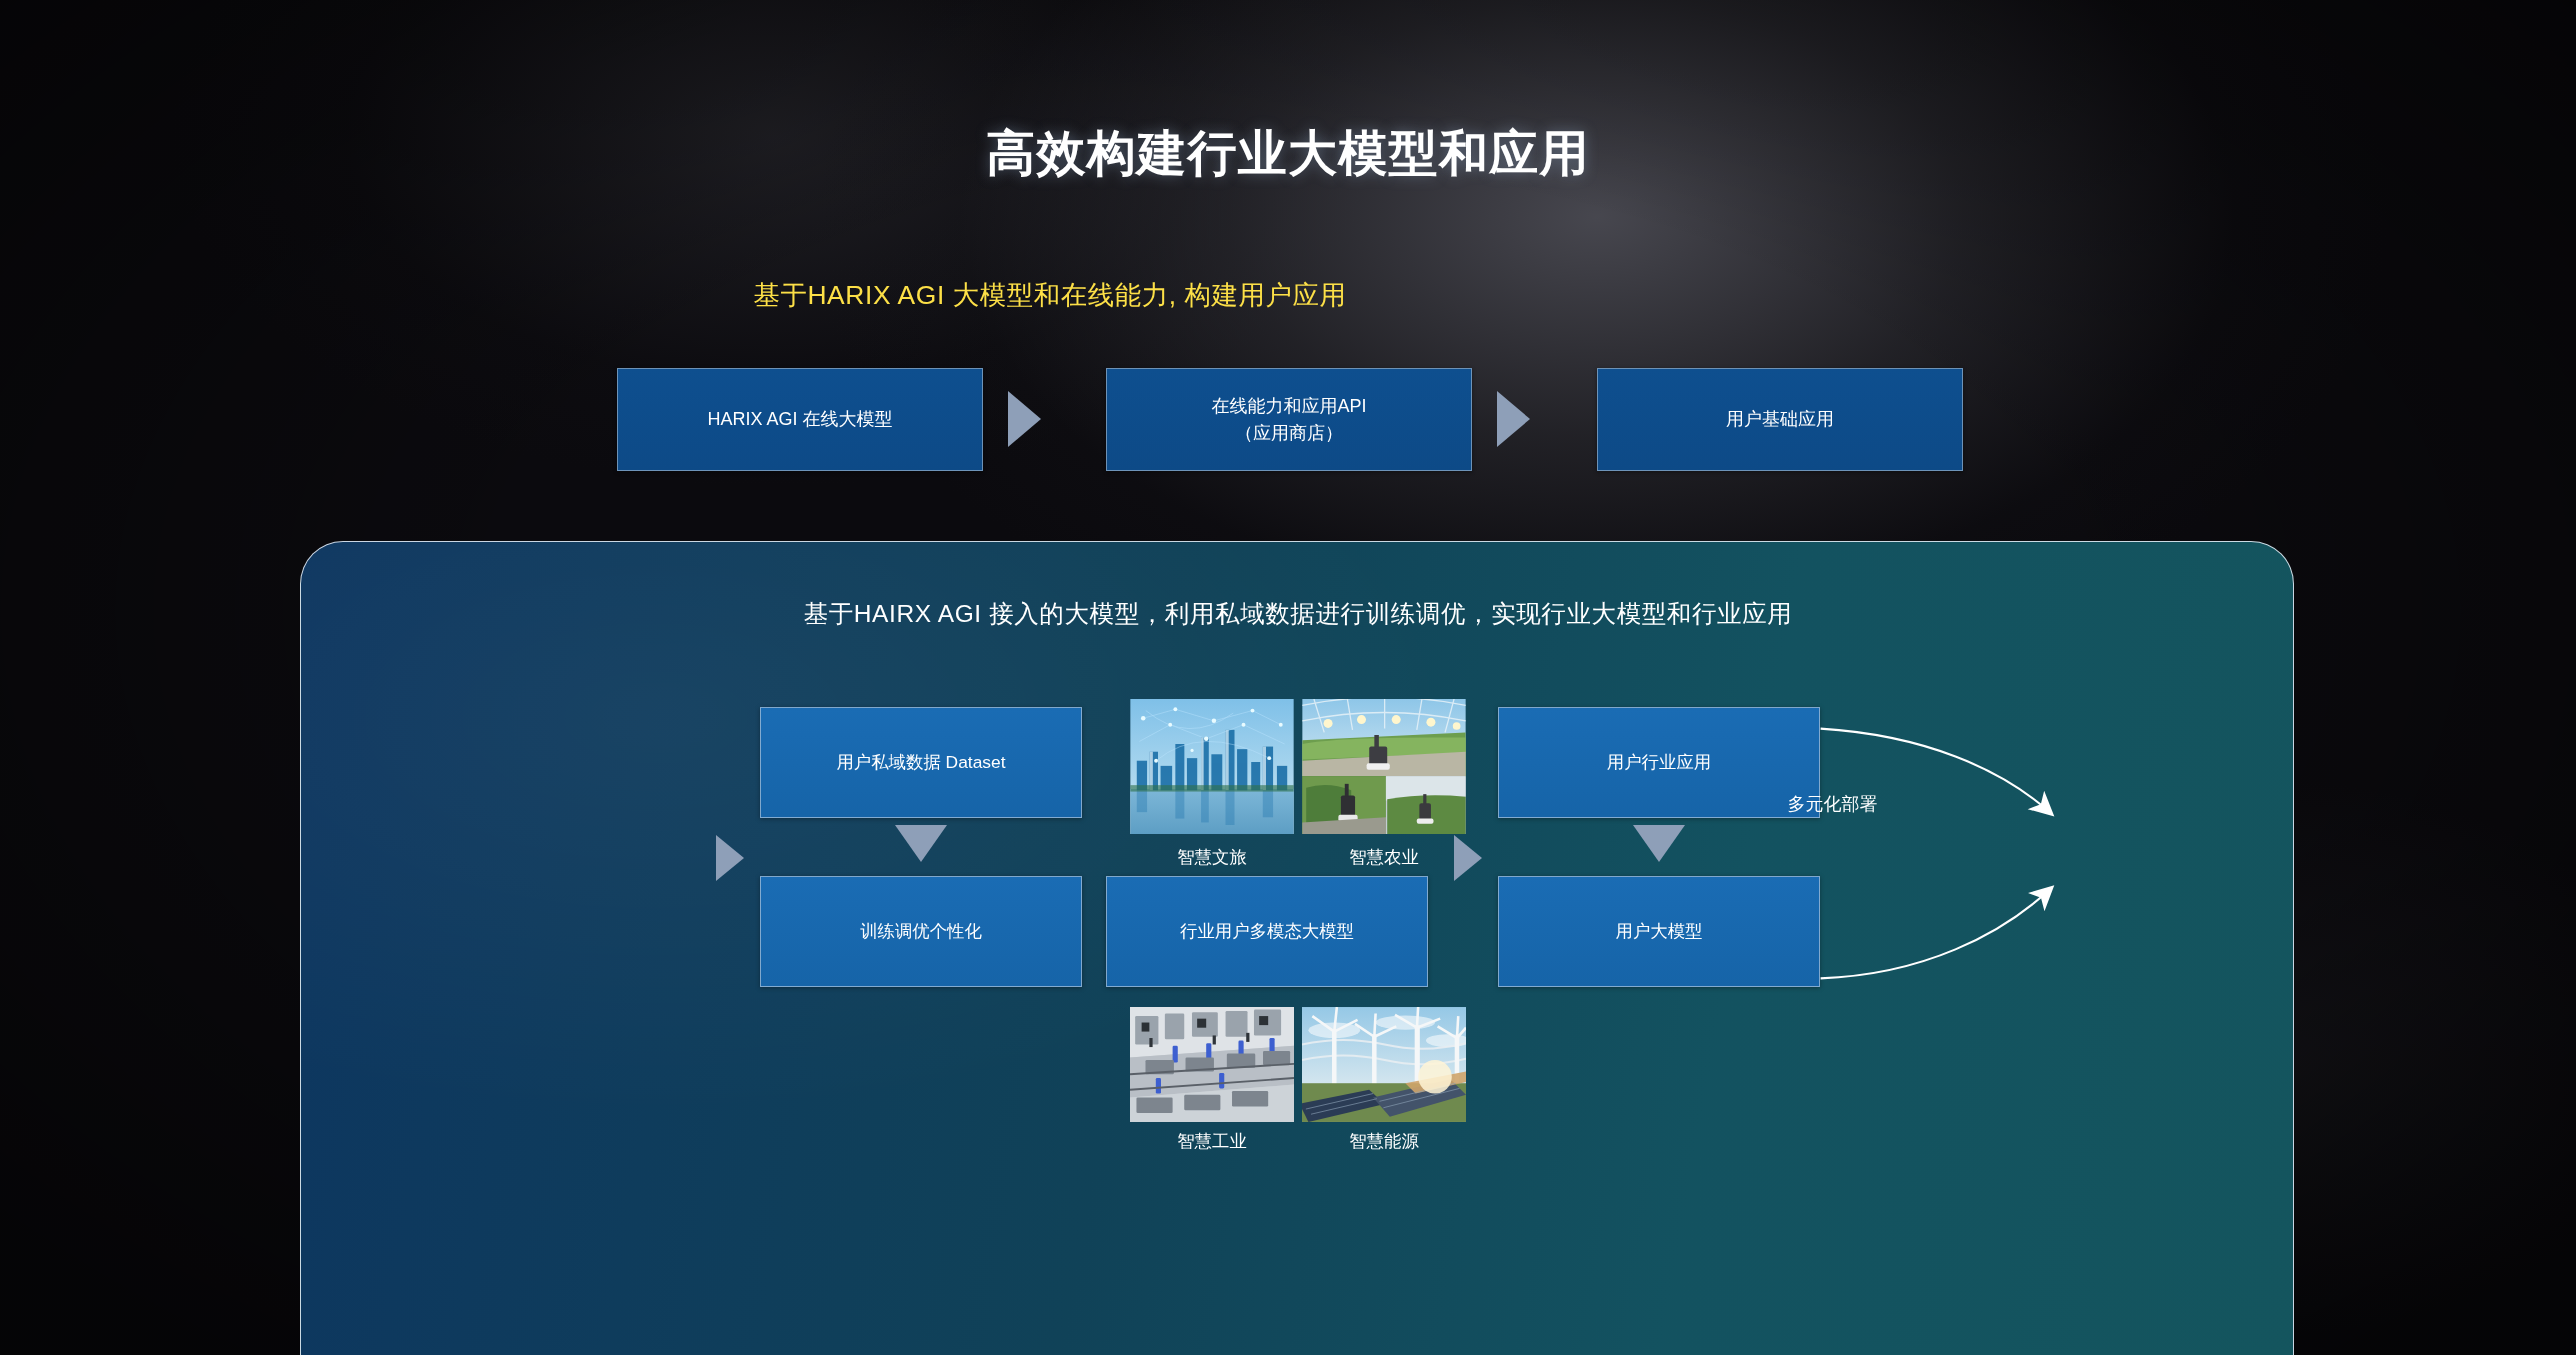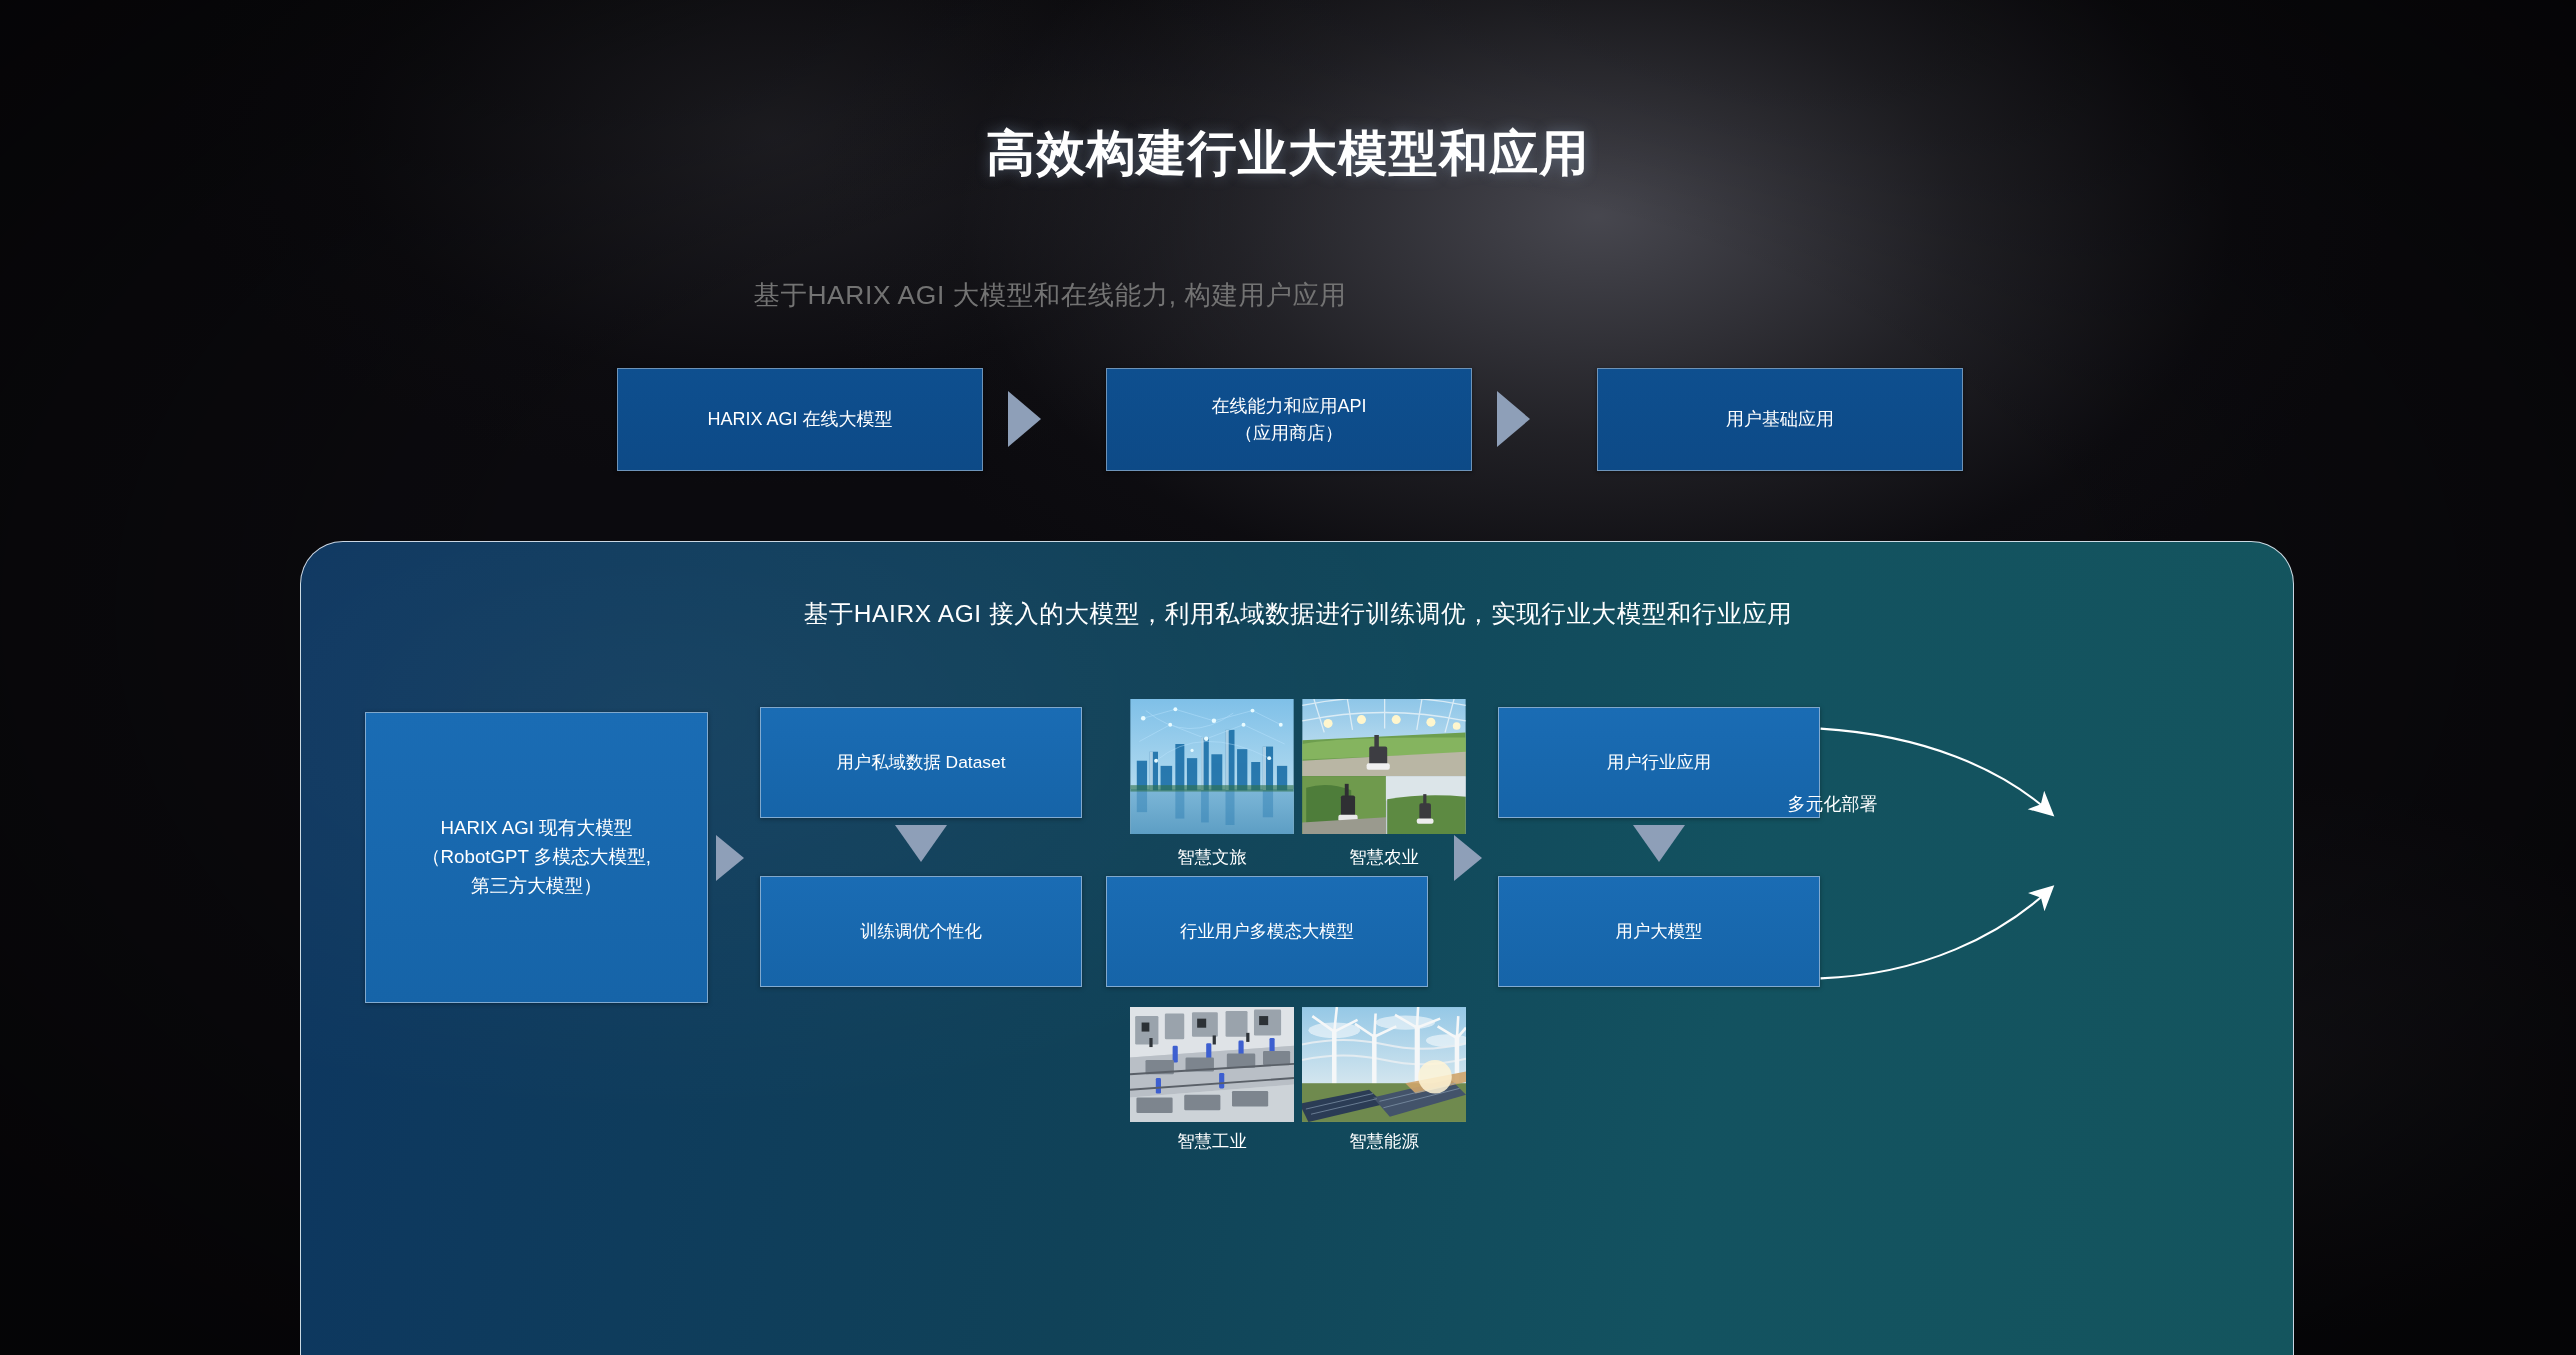--- a/index.html
+++ b/index.html
@@ -31,21 +31,21 @@
   #page-title{
     position:absolute; left:0; top:121px; width:2576px;
     text-align:center;
     font-size:49px; font-weight:bold; color:#ffffff;
     letter-spacing:1.3px;
     text-shadow:0 0 14px rgba(180,215,255,0.35);
   }
   #subtitle{
     position:absolute; left:0; top:278px; width:2100px;
     text-align:center;
-    font-size:26.4px; color:#737373; font-weight:400;
+    font-size:26.4px; color:#fde047; font-weight:400;
     letter-spacing:0.6px;
   }
 
   
   #top-flow{
     position:absolute; left:617px; top:368px;
     width:1346px; height:103px;
   }
   .top-box{
     position:absolute; top:0; height:103px;
@@ -143,25 +143,20 @@
     <span>用户基础应用</span>
   </div>
 
 </div>
 
 <div id="panel">
   <div id="panel-sheen"></div>
 
   <div id="panel-heading">基于HAIRX AGI 接入的大模型，利用私域数据进行训练调优，实现行业大模型和行业应用</div>
 
-  <div class="node" style="left:64px; top:170px; width:343px; height:291px; flex-direction:column; font-size:18.7px;">
-    <span>HARIX AGI 现有大模型</span>
-    <span>（RobotGPT 多模态大模型,</span>
-    <span>第三方大模型）</span>
-  </div>
 
   <div class="tri-right" style="left:415px; top:293px; border-top-width:23px; border-bottom-width:23px; border-left-width:28px;"></div>
 
   <div class="node" style="left:459px; top:165px; width:322px; height:111px;">
     <span>用户私域数据 Dataset</span>
   </div>
 
   <div class="tri-down" style="left:594px; top:283px;"></div>
 
   <div class="node" style="left:459px; top:334px; width:322px; height:111px;">

